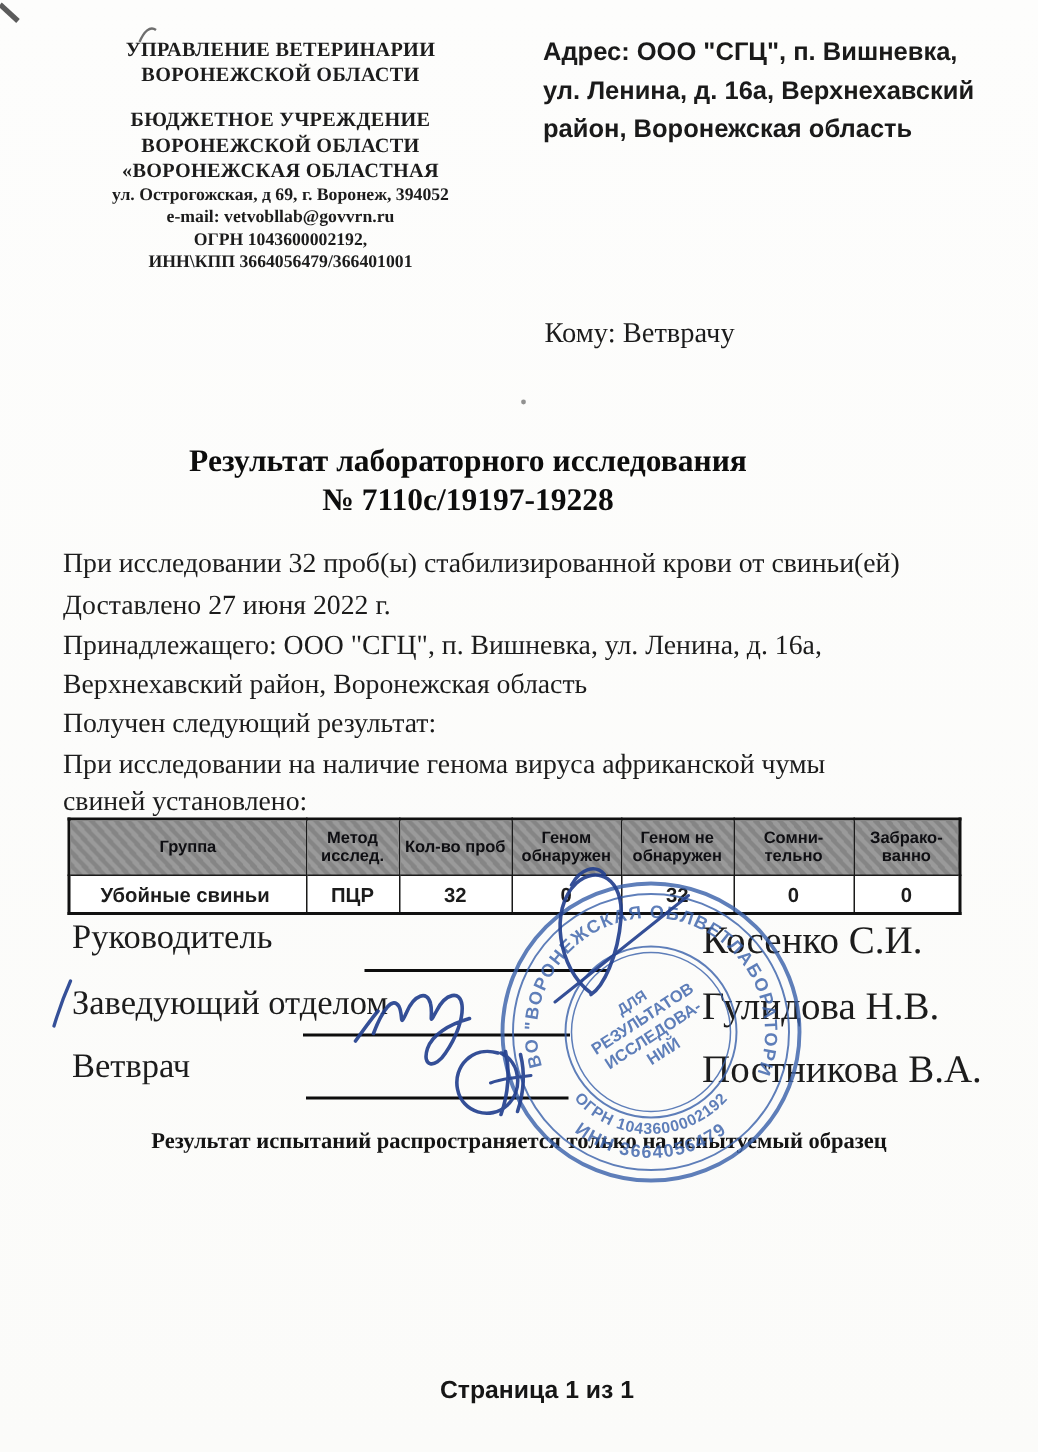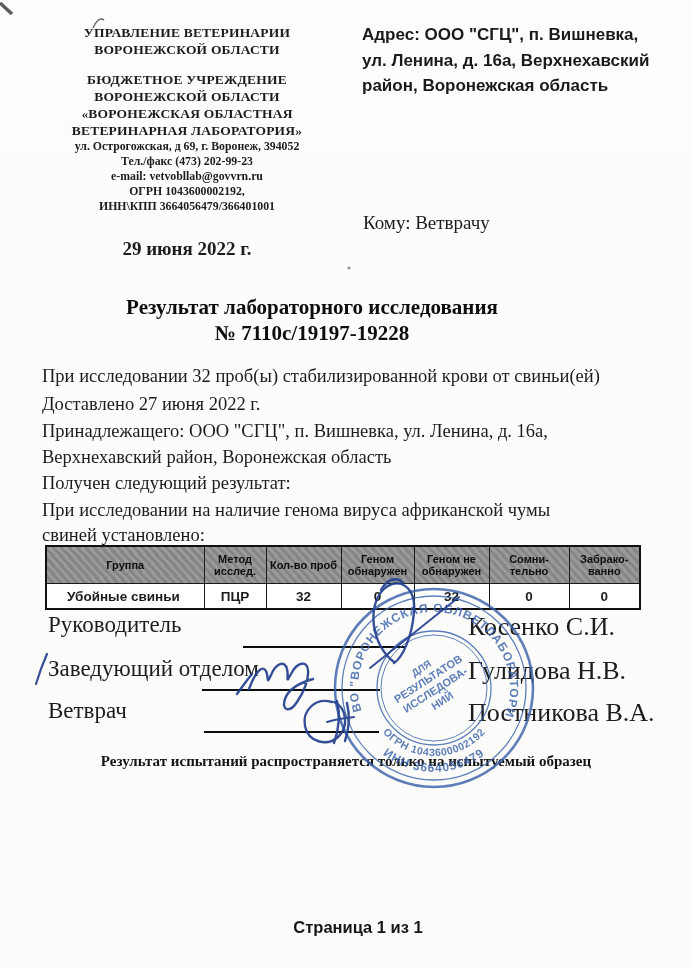--- a/index.html
+++ b/index.html
@@ -52,29 +52,26 @@
 
 <div id="page">
 
   <div class="abs lh">
     <div class="org">УПРАВЛЕНИЕ ВЕТЕРИНАРИИ</div>
     <div class="org">ВОРОНЕЖСКОЙ ОБЛАСТИ</div>
     <div class="gap"></div>
     <div class="org">БЮДЖЕТНОЕ УЧРЕЖДЕНИЕ</div>
     <div class="org">ВОРОНЕЖСКОЙ ОБЛАСТИ</div>
     <div class="org">«ВОРОНЕЖСКАЯ ОБЛАСТНАЯ</div>
-    <div class="org">ВЕТЕРИНАРНАЯ ЛАБОРАТОРИЯ»</div>
     <div class="contact">ул. Острогожская, д 69, г. Воронеж, 394052</div>
-    <div class="contact">Тел./факс  (473) 202-99-23</div>
     <div class="contact">e-mail: vetvobllab@govvrn.ru</div>
     <div class="contact">ОГРН 1043600002192,</div>
     <div class="contact">ИНН\КПП 3664056479/366401001</div>
   </div>
 
-  <div class="abs doc-date">29 июня 2022 г.</div>
 
   <div class="abs recipient">
     <div>Адрес: ООО "СГЦ", п. Вишневка,</div>
     <div>ул. Ленина, д. 16а, Верхнехавский</div>
     <div>район, Воронежская область</div>
   </div>
   <div class="abs kome">Кому: Ветврачу</div>
 
   <div class="abs title t1">Результат лабораторного исследования</div>
   <div class="abs title t2">№ 7110с/19197-19228</div>

